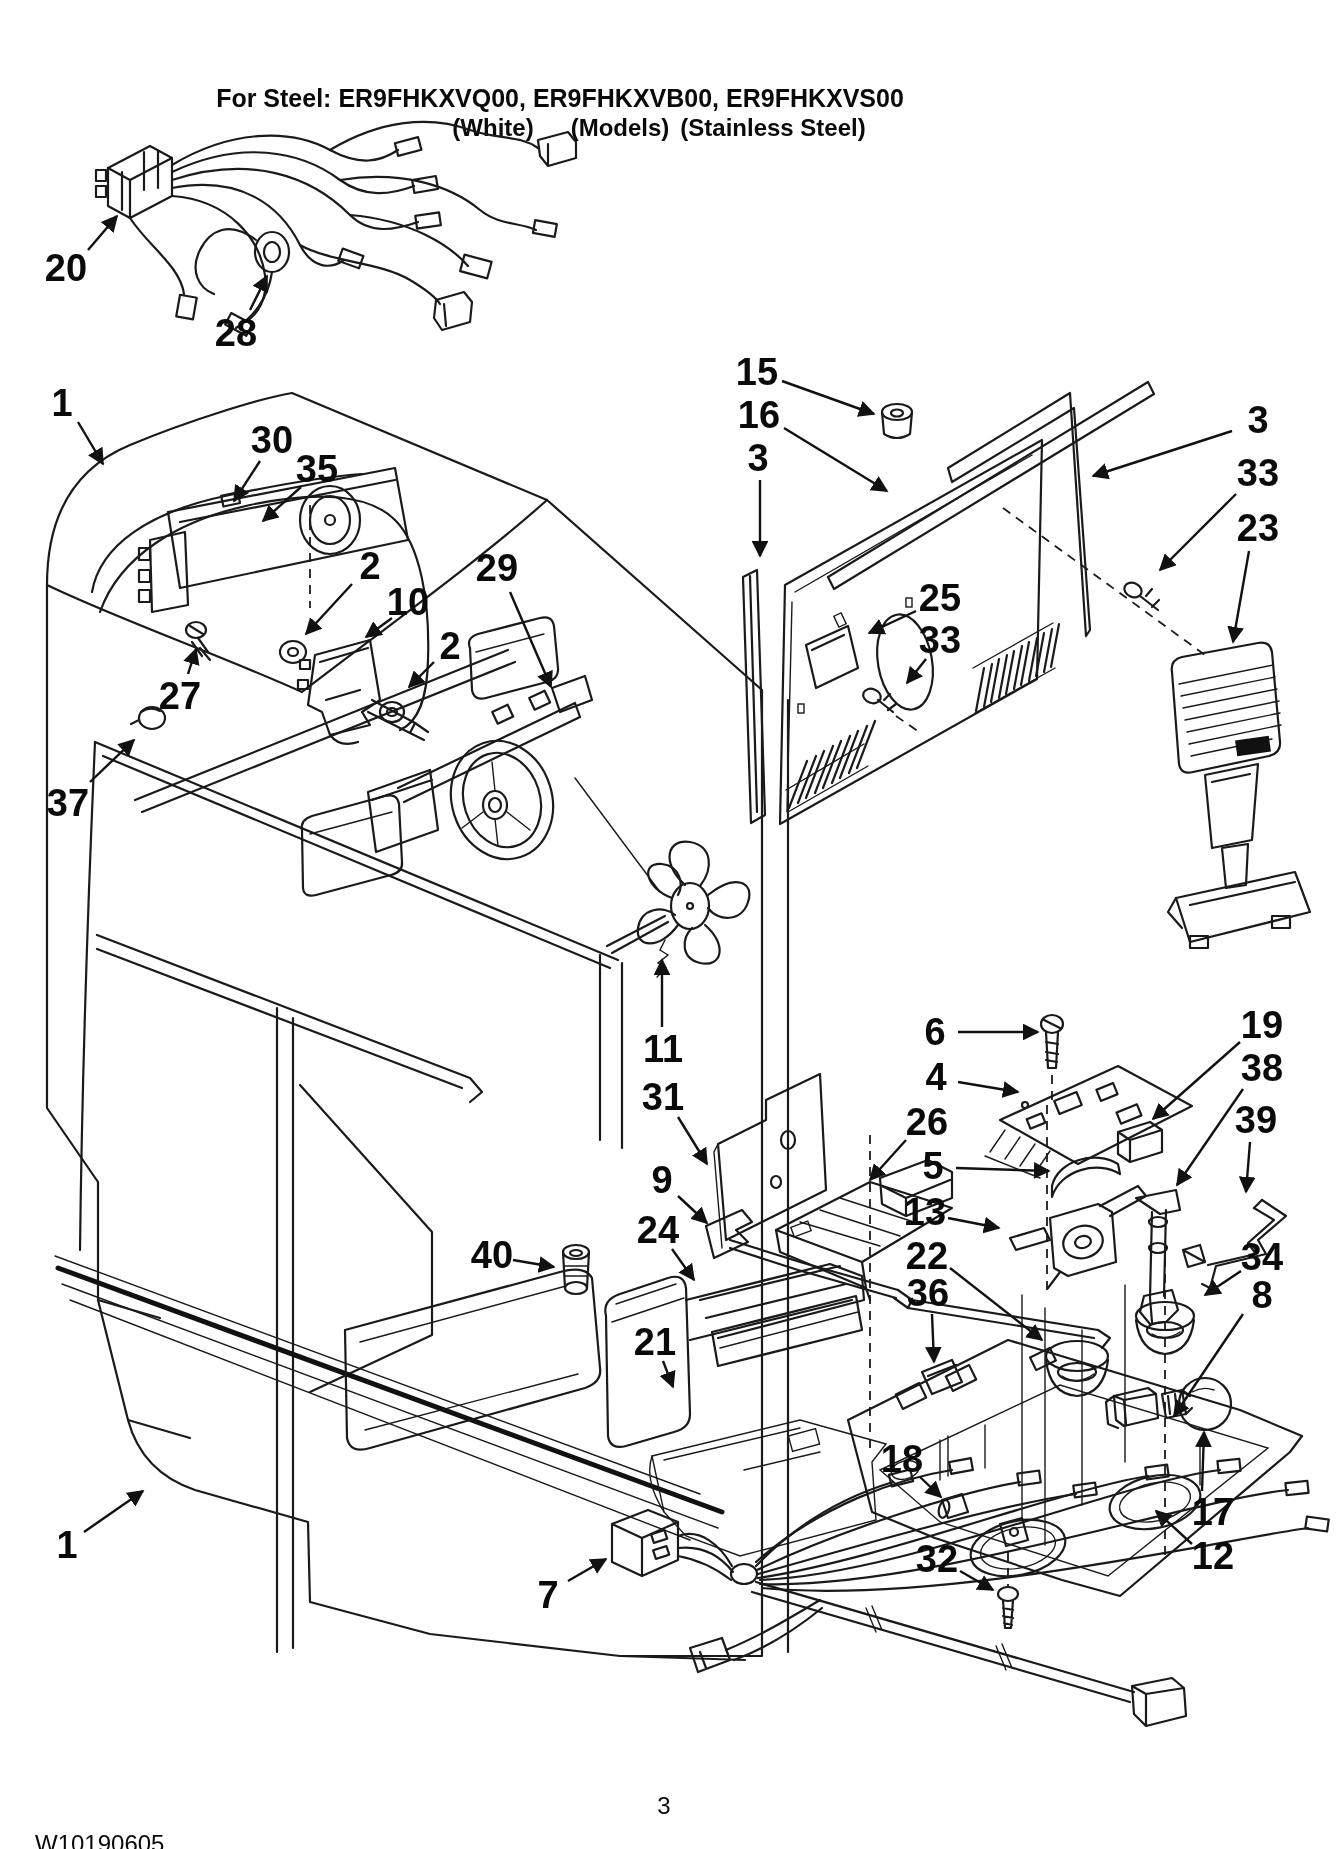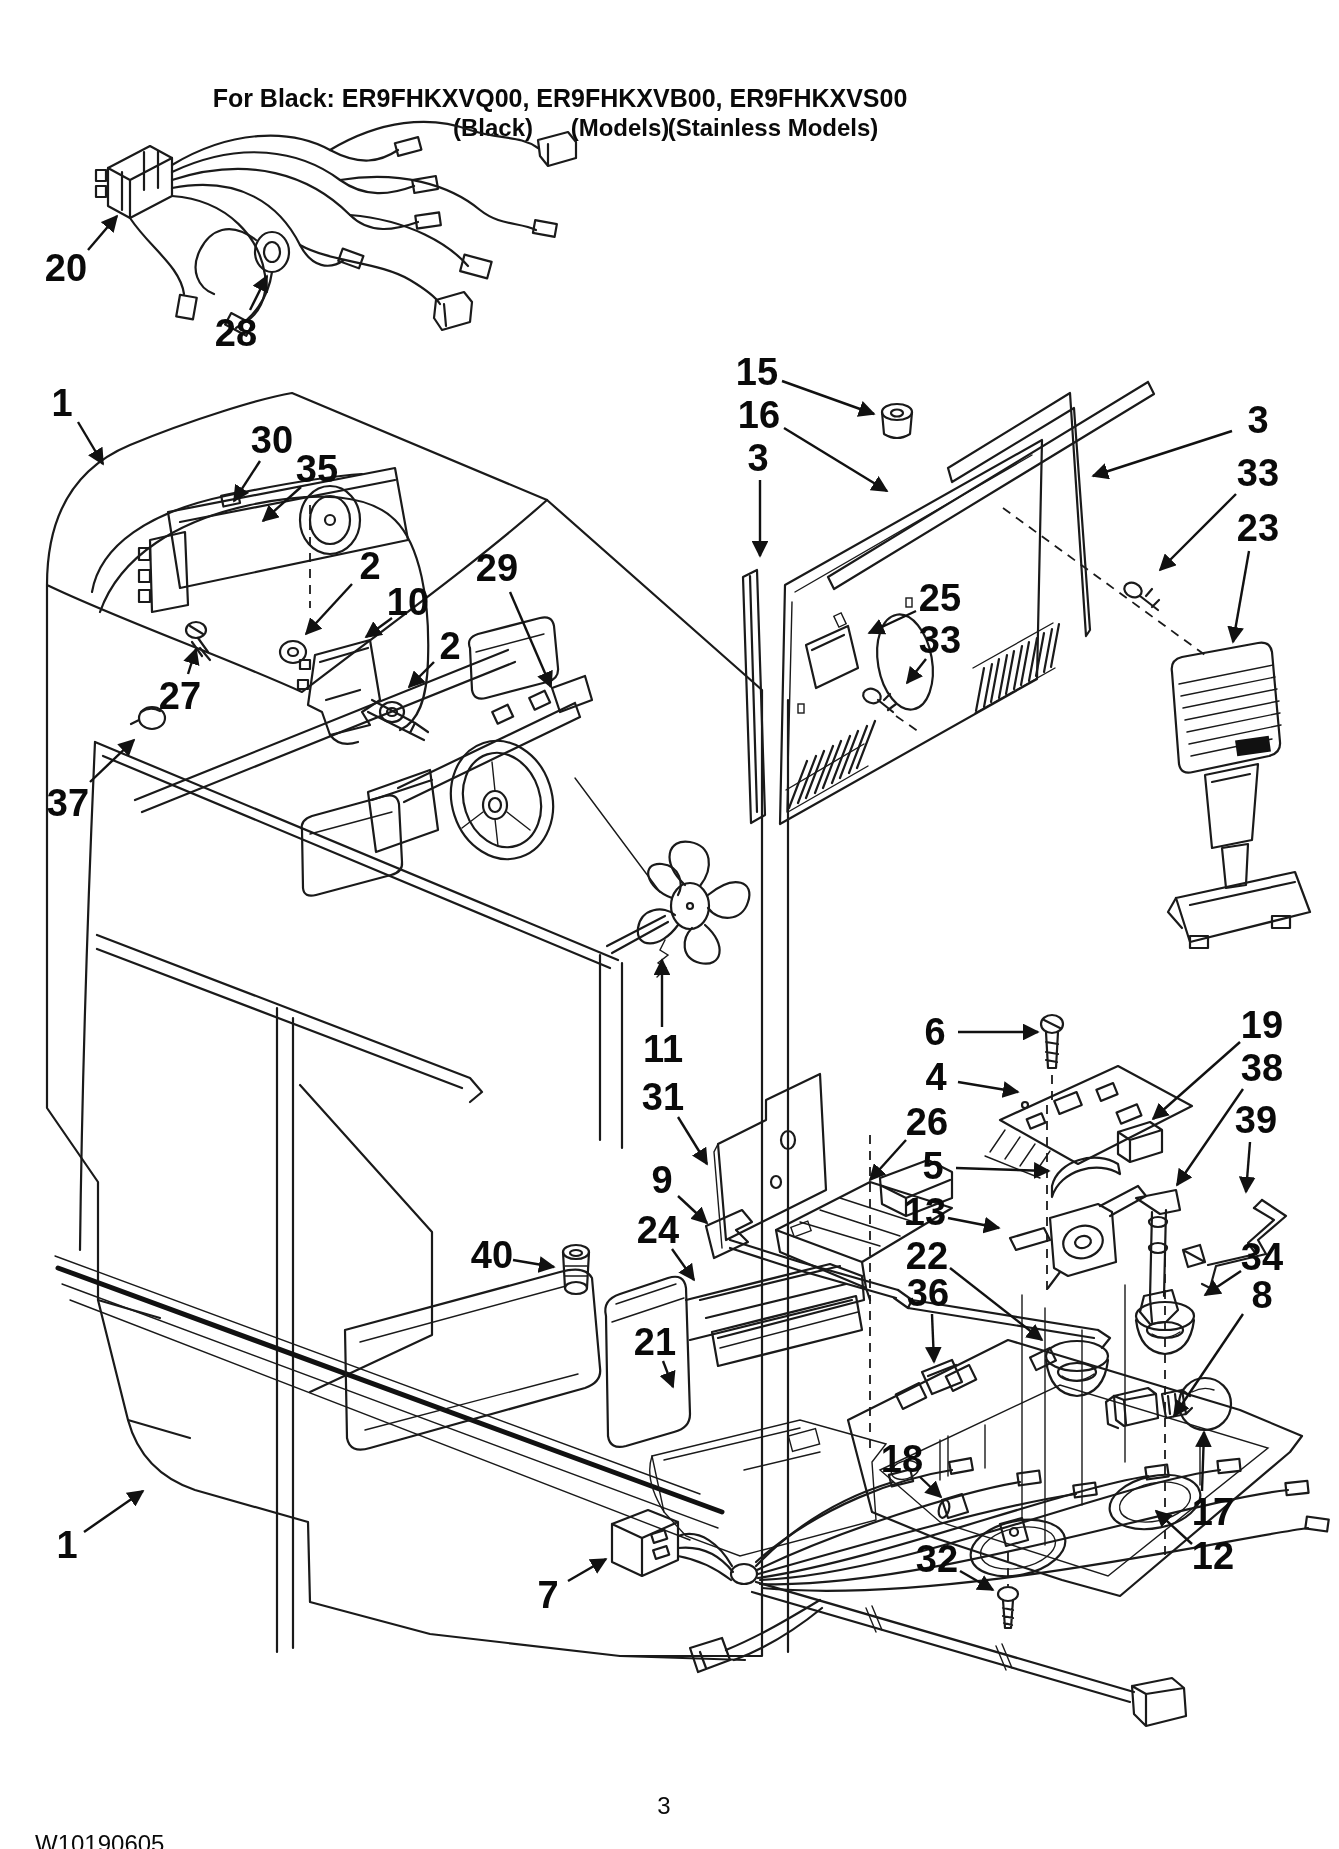--- a/index.html
+++ b/index.html
@@ -22,24 +22,24 @@
   .dash{stroke:#1a1a1a;stroke-width:1.8;fill:none;stroke-dasharray:9 7;}
   .fillb{fill:#111;stroke:none;}
   .callout-text{font-family:"Liberation Sans",sans-serif;font-size:38px;font-weight:bold;fill:#0a0a0a;text-anchor:middle;}
   .callout-line{stroke:#111;stroke-width:2.4;fill:none;}
 </style>
 </head>
 <body>
 
 <div class="page">
 
-  <div class="hdr-models">For Black: ER9FHKXVQ00, ER9FHKXVB00, ER9FHKXVS00</div>
-  <div class="hdr-color" style="left:493px">(Black)</div>
+  <div class="hdr-models">For Steel: ER9FHKXVQ00, ER9FHKXVB00, ER9FHKXVS00</div>
+  <div class="hdr-color" style="left:493px">(White)</div>
   <div class="hdr-color" style="left:620px">(Models)</div>
-  <div class="hdr-color" style="left:773px">(Stainless Models)</div>
+  <div class="hdr-color" style="left:773px">(Stainless Steel)</div>
 
   <svg id="diagram" width="1339" height="1849" viewBox="0 0 1339 1849">
     <defs>
       <marker id="ah" viewBox="0 0 10 10" refX="9" refY="5" markerWidth="7" markerHeight="7" orient="auto-start-reverse">
         <path d="M0,0 L10,5 L0,10 Z" fill="#111"></path>
       </marker>
     </defs>
 
     <g>
       <path class="ln" d="M108,168 L150,146 L172,158 L172,196 L130,218 L108,206 Z"></path>

